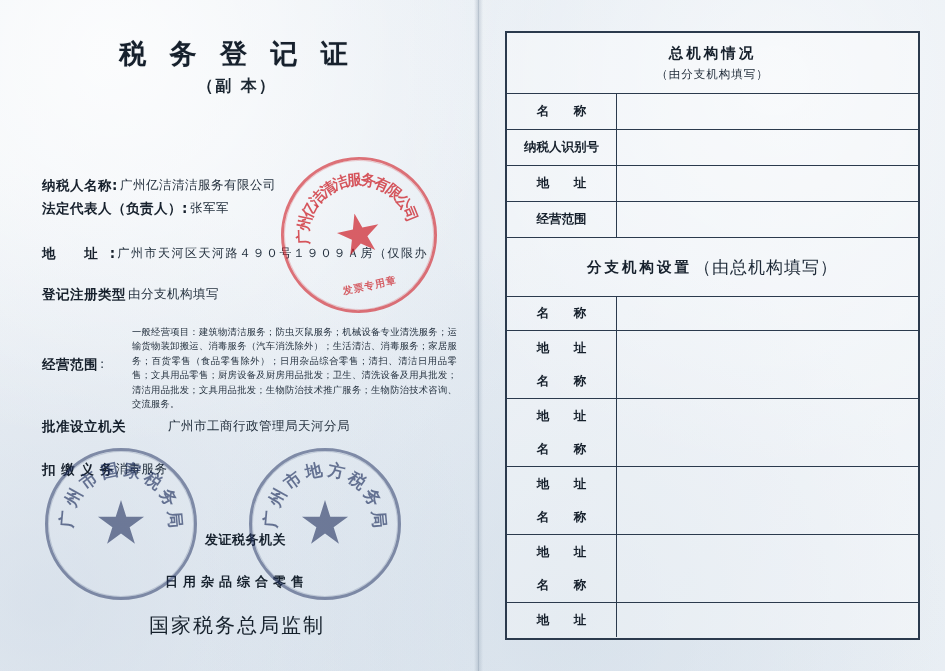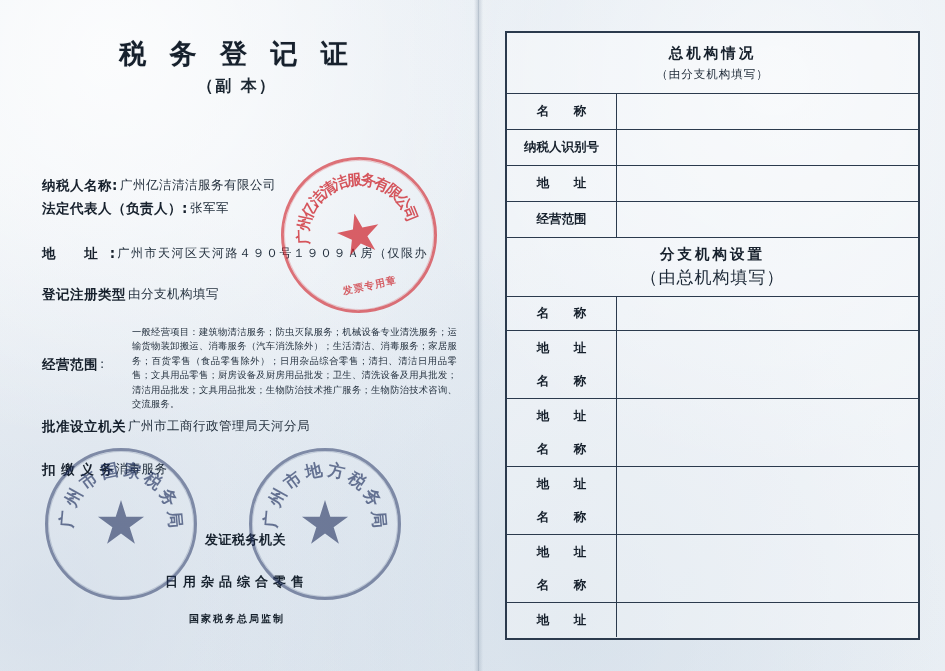--- a/index.html
+++ b/index.html
@@ -122,21 +122,21 @@
     font-family: "DejaVu Sans Mono", monospace;
     letter-spacing: 1.5px;
     font-size: 12px;
   }
   .r-name   { top: 149px; margin-top: 28px; }
   .r-legal  { top: 200px; }
   .r-addr   { top: 245px; }
   .r-addr2  { top: 268px; left: 113px; font-size: 12.5px; }
   .r-regtype{ top: 286px; }
   .r-scope  { top: 356px; }
-  .r-approve{ top: 418px; }
+  .r-approve{ top: 418px; gap: 40px; }
   .r-withhold{ top: 461px; }
 
   .scope-block {
     position: absolute;
     left: 132px;
     top: 325px;
     width: 325px;
     font-size: 9.3px;
     line-height: 1.55;
     color: #1f2c3a;
@@ -163,22 +163,22 @@
     letter-spacing: 5px;
     color: #17222e;
     font-weight: bold;
   }
   .footer {
     position: absolute;
     top: 612px;
     left: 0;
     width: 474px;
     text-align: center;
-    font-size: 10px;
-    font-weight: bold;
+    font-size: 20px;
+    font-weight: normal;
     letter-spacing: 2px;
     color: #15202b;
   }
 
   
   .seal-red {
     position: absolute;
     left: 281px;
     top: 157px;
     width: 150px;
@@ -304,21 +304,21 @@
   .tcell-r {
     flex: 1 1 auto;
     box-sizing: border-box;
   }
   .h-36 { height: 36px; }
   .h-34 { height: 34px; }
   .sec-head {
     height: 58px;
     border-bottom: 1.2px solid #2b3a4d;
     display: flex;
-    flex-direction: column;
+    flex-direction: row;
     align-items: center;
     justify-content: center;
     gap: 2px;
   }
   .sec-head .h1 {
     font-size: 14.5px;
     font-weight: bold;
     letter-spacing: 3px;
     color: #16202c;
   }

